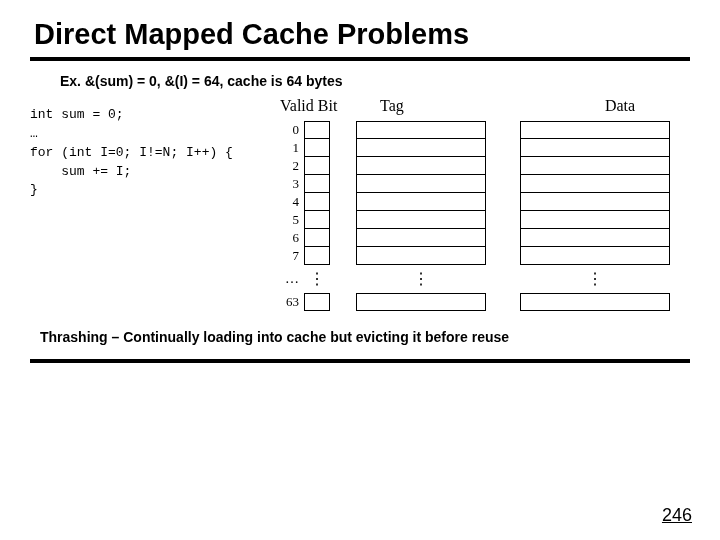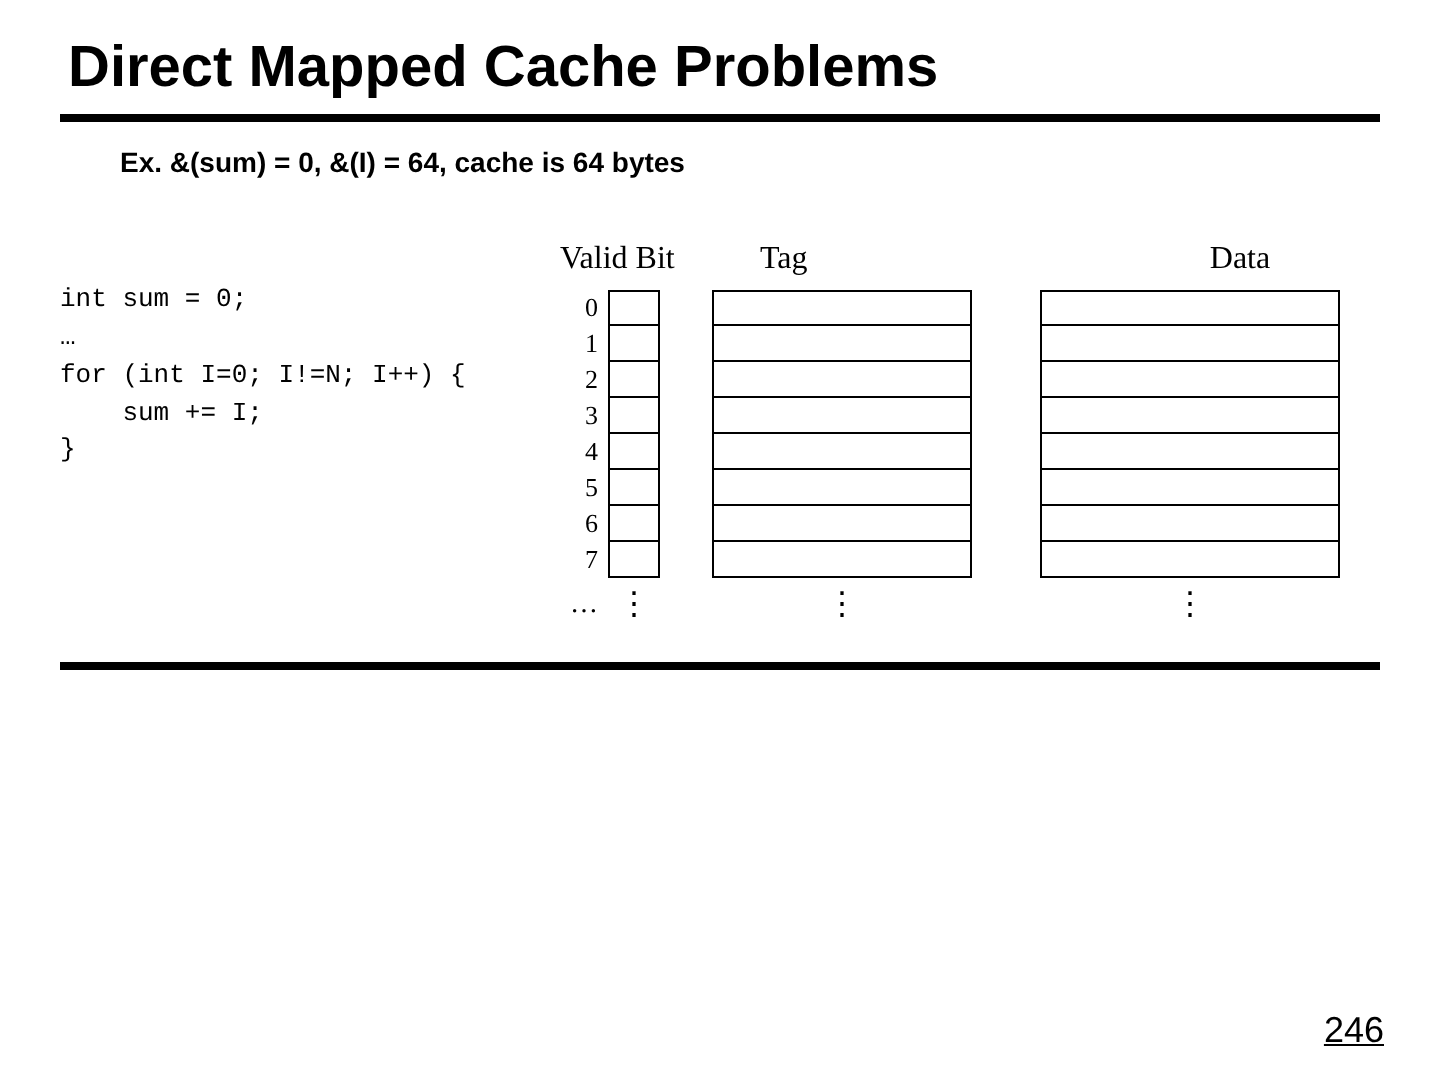--- a/index.html
+++ b/index.html
@@ -23,33 +23,33 @@
   .rule-thick { border-top: 4px solid #000; margin: 0 0 12px 0; }
   .rule-thick2 { border-top: 4px solid #000; margin: 14px 0 6px 0; }
   .subhead {
     font-size: 14px;
     font-weight: bold;
     margin: 0 0 4px 10px;
   }
   .subhead-indent {
     font-size: 14px;
     font-weight: bold;
-    margin: 0 0 32px 30px;
+    margin: 0 0 8px 30px;
   }
   .content-row {
     display: flex;
     align-items: flex-start;
     gap: 0;
   }
   .code-block {
     font-family: "Courier New", monospace;
     font-size: 13px;
     white-space: pre;
     line-height: 1.45;
-    margin-top: 20px;
+    margin-top: 9px;
     width: 250px;
     flex-shrink: 0;
   }
   .cache-area {
     flex: 1;
     position: relative;
   }
   .col-headers {
     display: flex;
     font-family: "Times New Roman", serif;
@@ -213,20 +213,29 @@
 
         <div class="ellrow">
           <div class="idx">…</div>
           <div class="vd" style="width:26px;"></div>
           <div style="width:26px;"></div>
           <div class="vd" style="width:130px;"></div>
           <div style="width:34px;"></div>
           <div class="vd" style="width:150px;"></div>
         </div>
 
+        <div class="crow first">
+            <div class="idx">63</div>
+            <div class="vcell"></div>
+            <div class="gap1"></div>
+            <div class="tcell"></div>
+            <div class="gap2"></div>
+            <div class="dcell"></div>
+          </div>
       </div>
     </div>
   </div>
 
+  <div class="bottom-text">Thrashing – Continually loading into cache but evicting it before reuse</div>
   <div class="rule-thick2"></div>
 </div>
 
 <div class="pagenum">246</div>
 
 </body></html>

